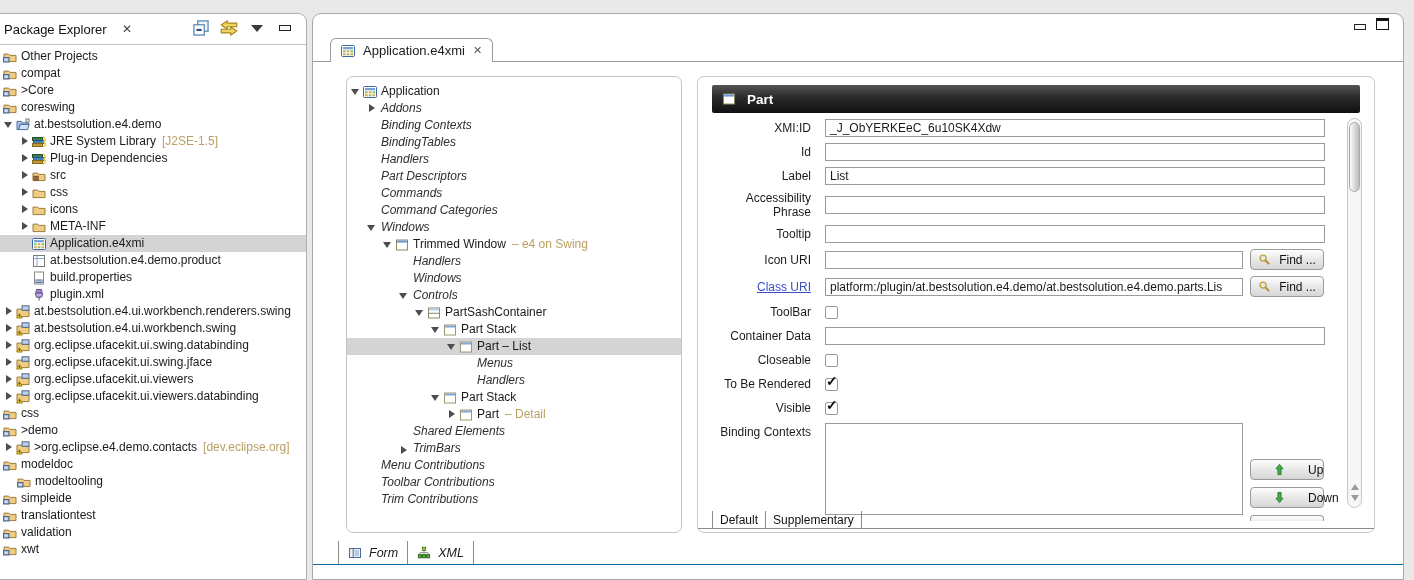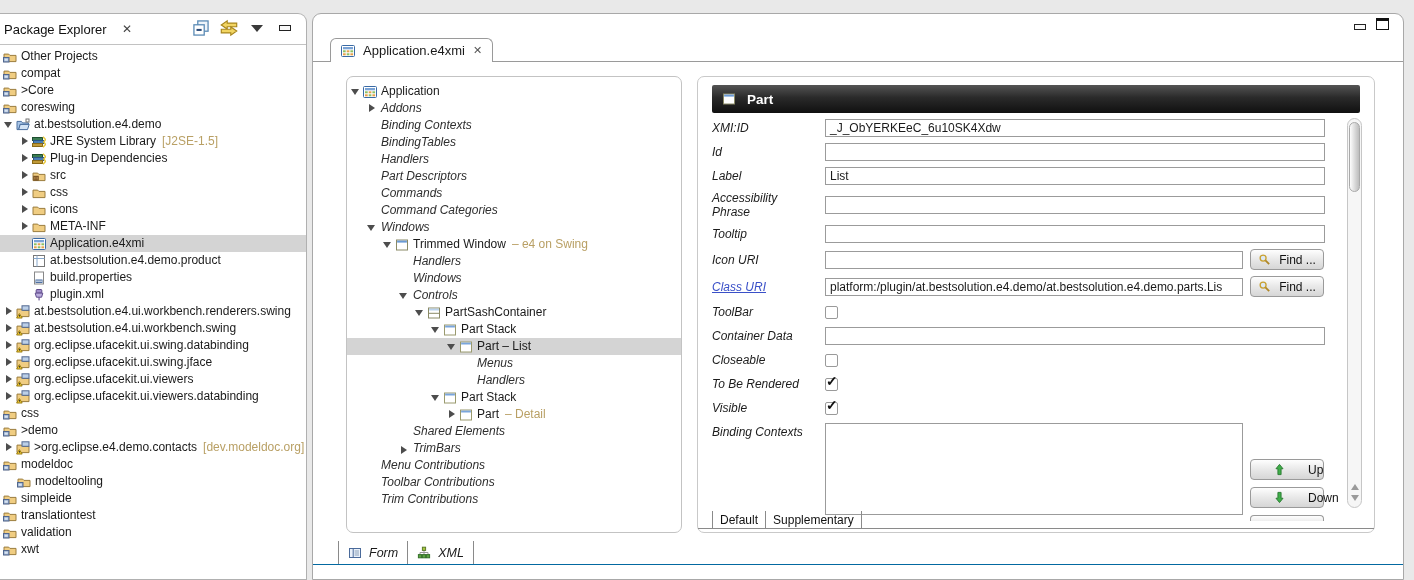--- a/index.html
+++ b/index.html
@@ -46,21 +46,21 @@
   .tree-card .tree { padding-top:6px; }
   
   .form-card { position:absolute; left:384px; top:62px; width:678px; height:457px;
     background:#fff; border:1px solid #c9c9c9; border-radius:7px; }
   .part-hd { position:absolute; left:14px; top:8px; width:648px; height:28px;
     background:linear-gradient(#545454, #2a2a2a 45%, #101010);
     display:flex; align-items:center; gap:9px; padding-left:10px; border-radius:2px; }
   .part-hd .title { color:#fff; font-weight:bold; font-size:13.5px; }
   .fields { position:absolute; left:14px; top:42px; width:640px; }
   .fr { display:flex; align-items:center; margin-bottom:6px; min-height:18px; }
-  .fr .lbl { width:113px; flex:none; padding-right:14px; color:#1c1c1c;font-style:italic; }
+  .fr .lbl { width:113px; flex:none; text-align:right; padding-right:14px; color:#1c1c1c; }
   .fr .lbl.link { color:#3a50c8; text-decoration:underline; }
   .ti { width:500px; height:18px; border:1px solid #9b9b9b; background:#fff;
     line-height:16px; padding:0 4px; overflow:hidden; white-space:nowrap; }
   .ti.short { width:418px; }
   .fbtn { margin-left:7px; width:74px; height:21px; border:1px solid #9a9a9a; border-radius:4px;
     background:linear-gradient(#fefefe,#e8e8e8 50%,#d6d6d6); display:flex; align-items:center;
     justify-content:center; gap:5px; font-size:12px; color:#111; }
   .fbtn svg { width:13px; height:13px; }
   .cb { width:13px; height:13px; border:1px solid #9a9a9a; border-radius:2px; background:#fff; position:relative; }
   .cb .mark { position:absolute; left:0px; top:-6px; font-size:14px; font-weight:bold; color:#111; }
@@ -381,21 +381,21 @@
         <span class="arr ar"></span>
         <span class="ticon">
           <svg viewBox="0 0 14 14">
             <path d="M1 4.1 L1 11.6 H13 V5.4 H6.9 L5.7 4.1 Z" fill="#f0cd82" stroke="#9b7d3e"></path>
             <rect x="6" y="0.8" width="7" height="4.5" fill="#bcd0e8" stroke="#51678f"></rect>
             <path d="M0.6 13 L3.4 8.6 L6.2 13 Z" fill="#f2cc3a" stroke="#9a7d10"></path>
             <rect x="3" y="10" width="0.9" height="1.7" fill="#333"></rect>
           </svg>
         </span>
         <span class="tlabel">&gt;org.eclipse.e4.demo.contacts</span>
-        <span class="tdec">[dev.modeldoc.org]</span>
+        <span class="tdec">[dev.eclipse.org]</span>
       </div>
       <div class="trow" style="padding-left: 3px;">
         <span class="ticon">
           <svg viewBox="0 0 14 14">
             <path d="M1 4.1 L1 11.6 H13 V5.4 H6.9 L5.7 4.1 Z" fill="#f0cd82" stroke="#9b7d3e"></path>
             <rect x="0.5" y="7.5" width="5.5" height="4.5" fill="#93aac9" stroke="#51678f"></rect>
             <rect x="1.6" y="8.6" width="3.2" height="2.2" fill="#d9e4f2"></rect>
           </svg>
         </span>
         <span class="tlabel">modeldoc</span>

